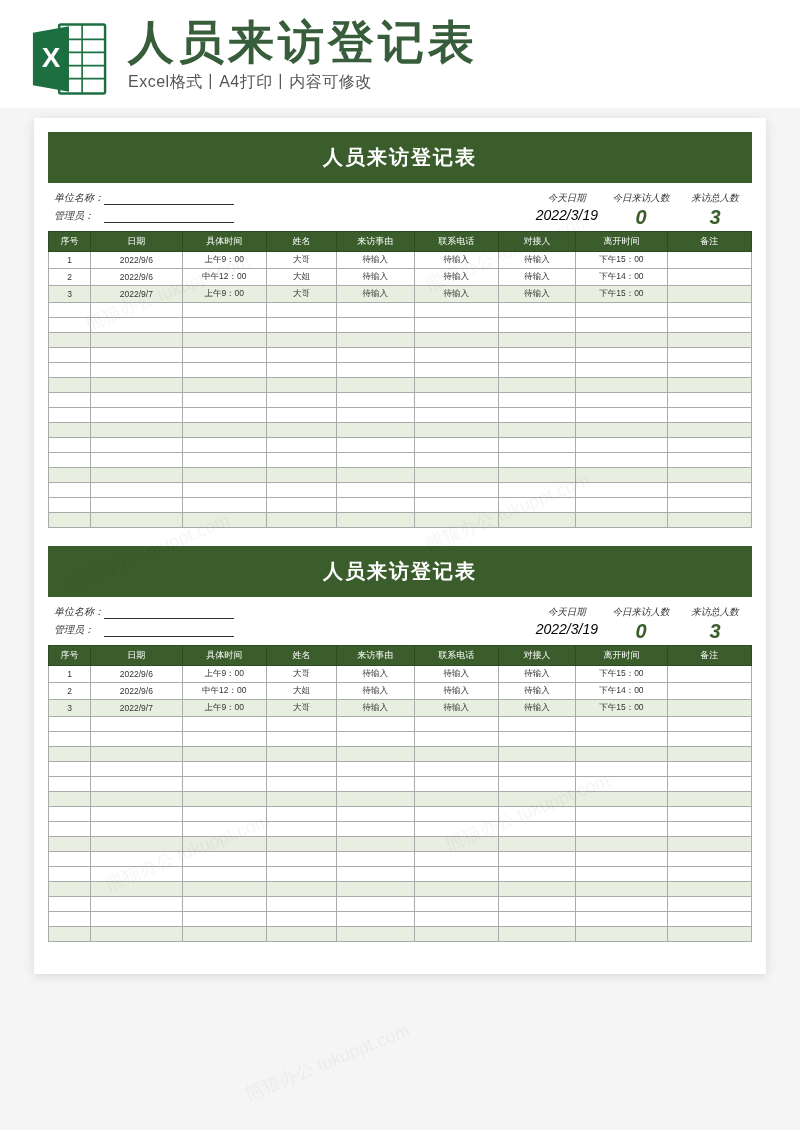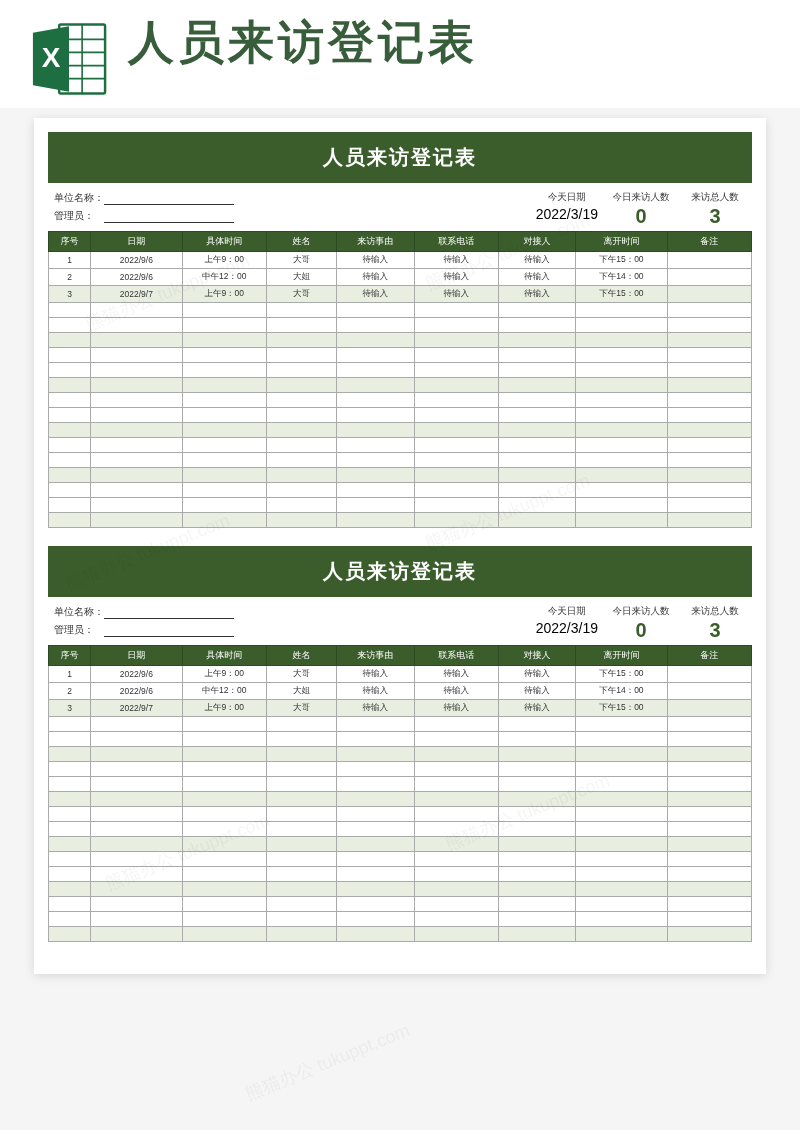--- a/index.html
+++ b/index.html
@@ -46,20 +46,22 @@
     text-align: center;
     font-size: 20px;
     font-weight: 700;
     padding: 12px 0;
     letter-spacing: 2px;
   }
   .info-row {
     display: flex;
     font-size: 10px;
     padding: 8px 6px 4px 6px;
+    align-items: flex-end;
+    font-style: italic;
   }
   .info-left { flex: 1; }
   .info-left .lbl { display: inline-block; min-width: 50px; color:#333; }
   .info-left .line {
     display: inline-block;
     border-bottom: 1px solid #333;
     width: 130px;
     height: 10px;
     vertical-align: bottom;
   }
@@ -121,20 +123,21 @@
       <line x1="38" y1="42" x2="94" y2="42" stroke="#1d6f42" stroke-width="2"></line>
       <line x1="38" y1="58" x2="94" y2="58" stroke="#1d6f42" stroke-width="2"></line>
       <line x1="38" y1="74" x2="94" y2="74" stroke="#1d6f42" stroke-width="2"></line>
       <line x1="66" y1="8" x2="66" y2="92" stroke="#1d6f42" stroke-width="2"></line>
       <path d="M6 18 L50 10 L50 90 L6 82 Z" fill="#1d6f42"></path>
       <text x="28" y="60" font-size="34" font-weight="800" fill="#fff" text-anchor="middle" font-family="Arial">X</text>
     </svg>
   </div>
   <div class="header-text">
     <div class="page-title">人员来访登记表</div>
+    <div class="subtitle">Excel格式丨A4打印丨内容可修改</div>
   </div>
 </div>
 
 <div class="paper">
   <div id="forms-container">
       <div class="form-block">
         <div class="banner">人员来访登记表</div>
         <div class="info-row">
           <div class="info-left">
             <div class="row"><span class="lbl">单位名称：</span><span class="line"></span></div>

